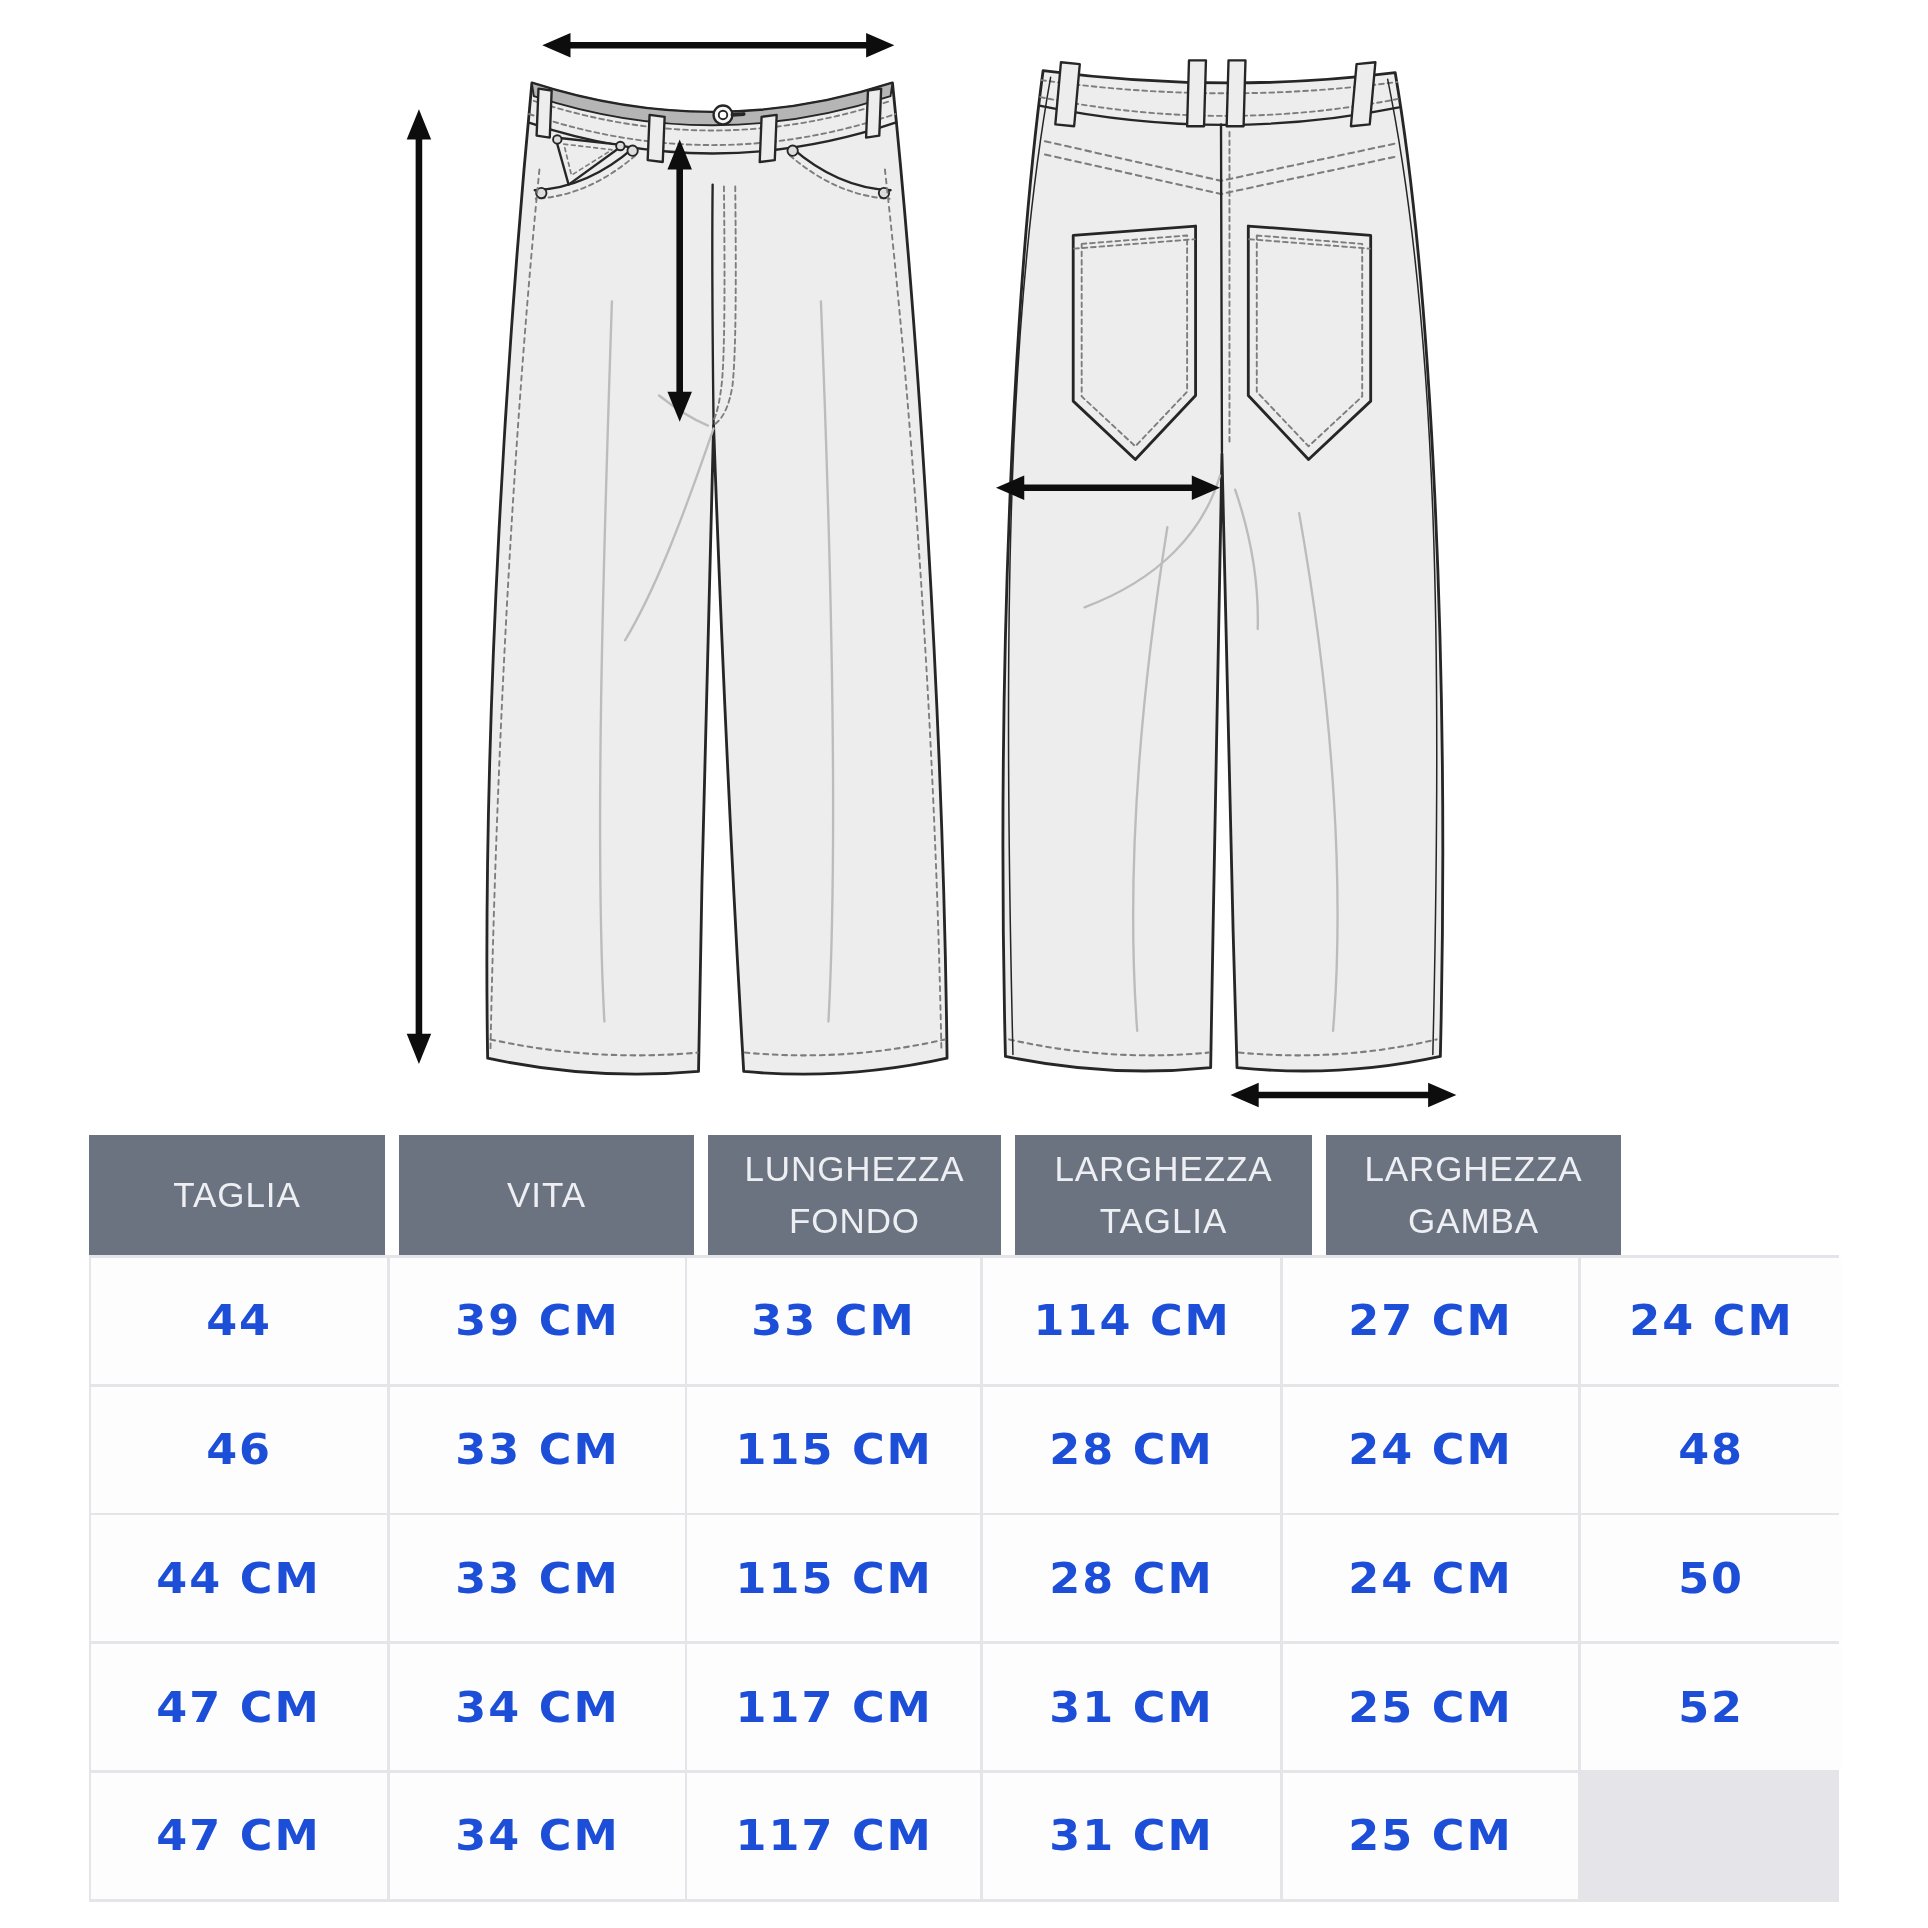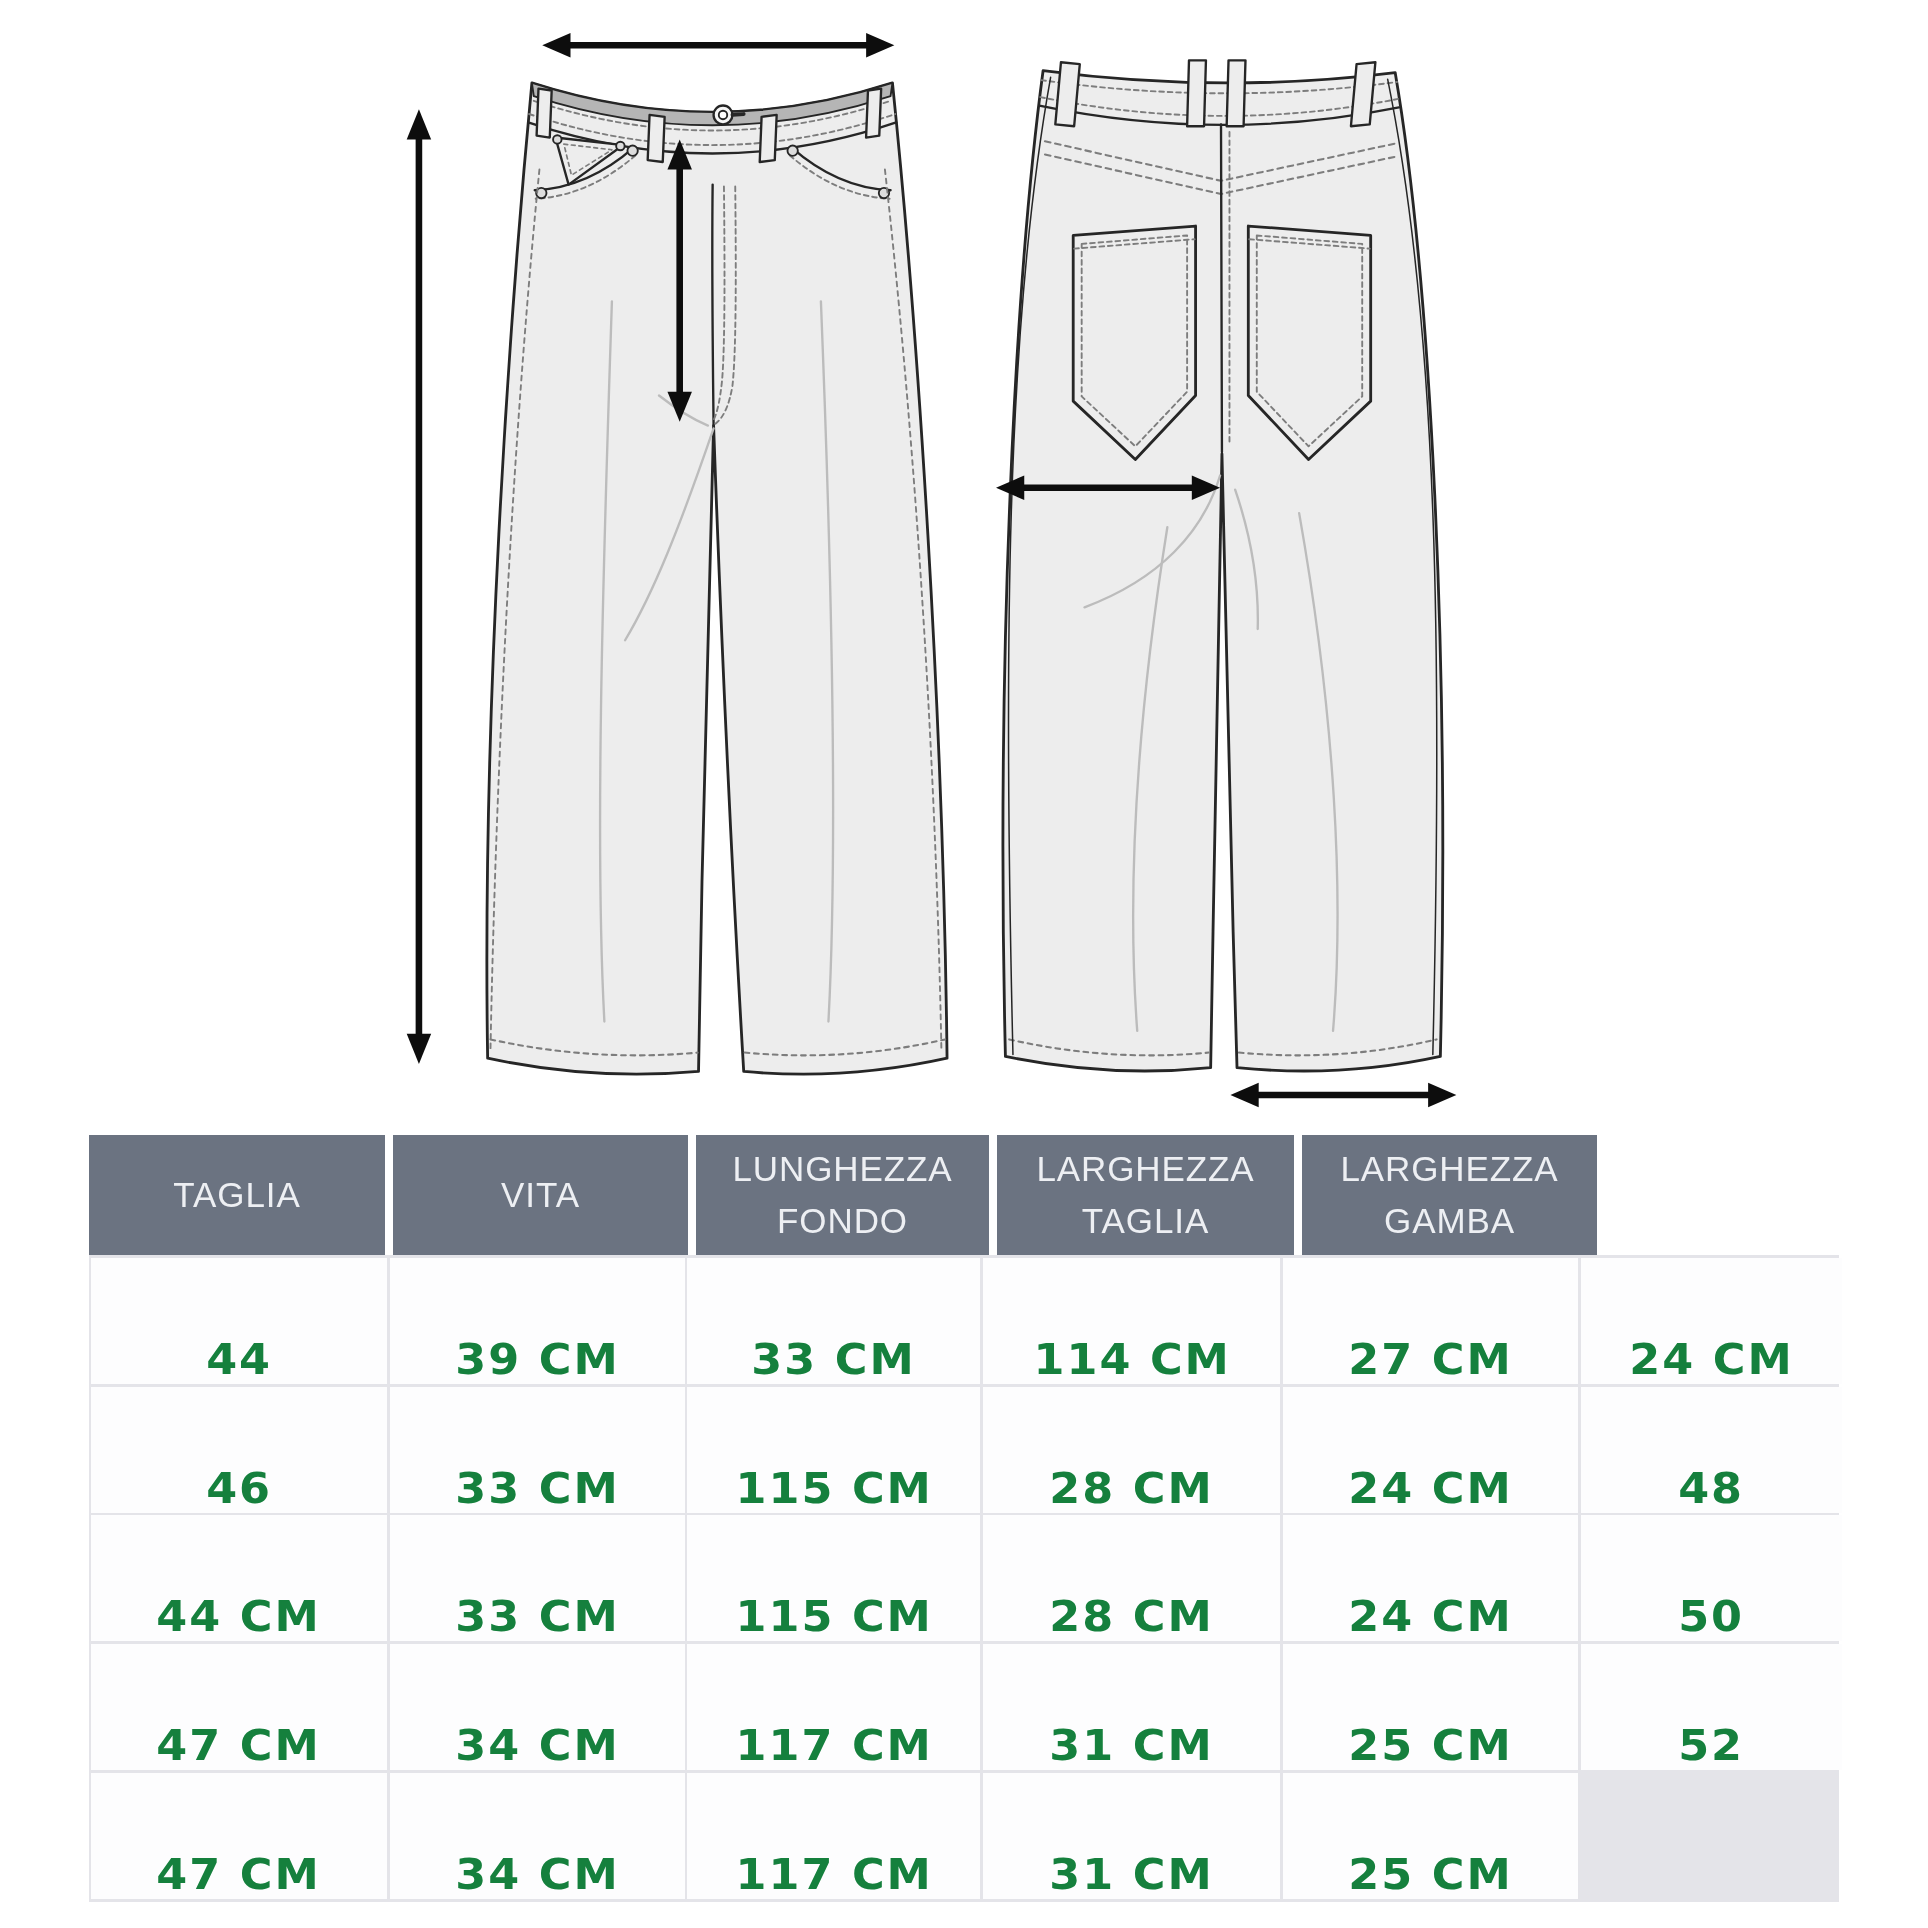--- a/index.html
+++ b/index.html
@@ -7,41 +7,41 @@
     position:relative;width:1928px;height:1928px;background:#ffffff;overflow:hidden;
     font-family:"Liberation Sans", sans-serif;
   }
   .drawing{position:absolute;left:0;top:0;}
 
   
   .size-table{position:absolute;left:89px;top:1135px;width:1750px;}
   .thead{
     display:grid;
     grid-template-columns:296px 295px 293px 297px 295px 261px;
-    column-gap:8px;
+    column-gap:14px;
   }
   .th{
     background:#6B7381;height:120px;
     display:flex;align-items:center;justify-content:center;text-align:center;
     color:#EDEFF3;font-size:35px;letter-spacing:0.9px;line-height:1.5;
     padding:0 26px;box-sizing:border-box;
   }
   .tbody{
     background:#E4E4E9;
     padding:2.8px 1.9px;
     display:grid;
     grid-template-columns:296px 295px 293px 297px 295px 261px;
     grid-auto-rows:126px;
     gap:2.8px;
     box-sizing:border-box;width:1750px;
   }
   .td{
     background:#FDFDFE;
-    display:flex;align-items:flex-end;justify-content:center;
-    color:#15803d;
+    display:flex;align-items:center;justify-content:center;
+    color:#1d4ed8;
   }
   .val{
     display:inline-block;
     font-family:"DejaVu Sans", sans-serif;
     font-weight:800;font-size:42px;letter-spacing:1.9px;
     transform:scaleX(1.06);white-space:nowrap;
   }
 </style>
 </head>
 <body>

